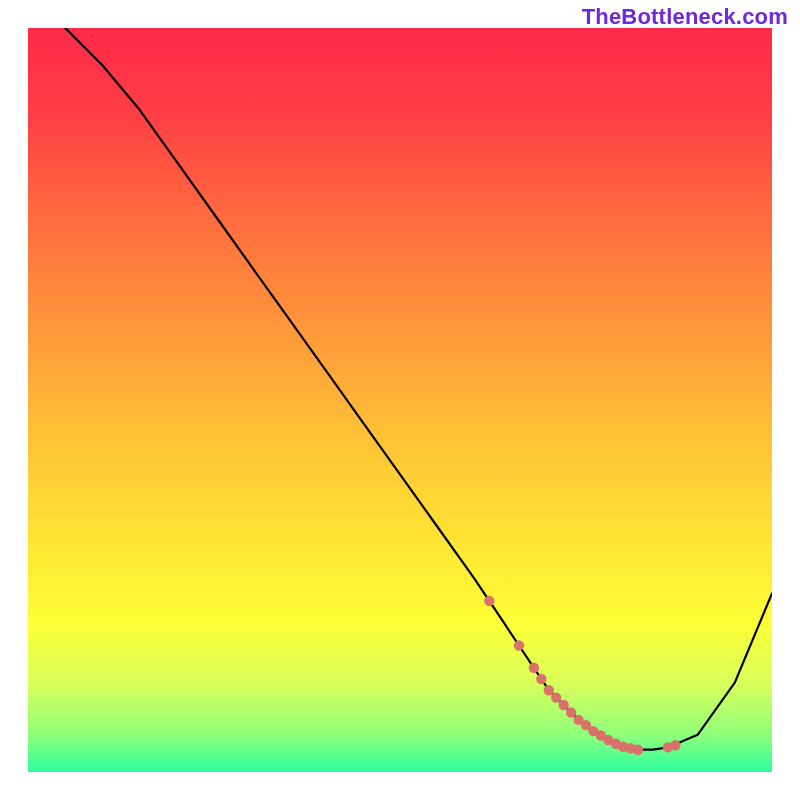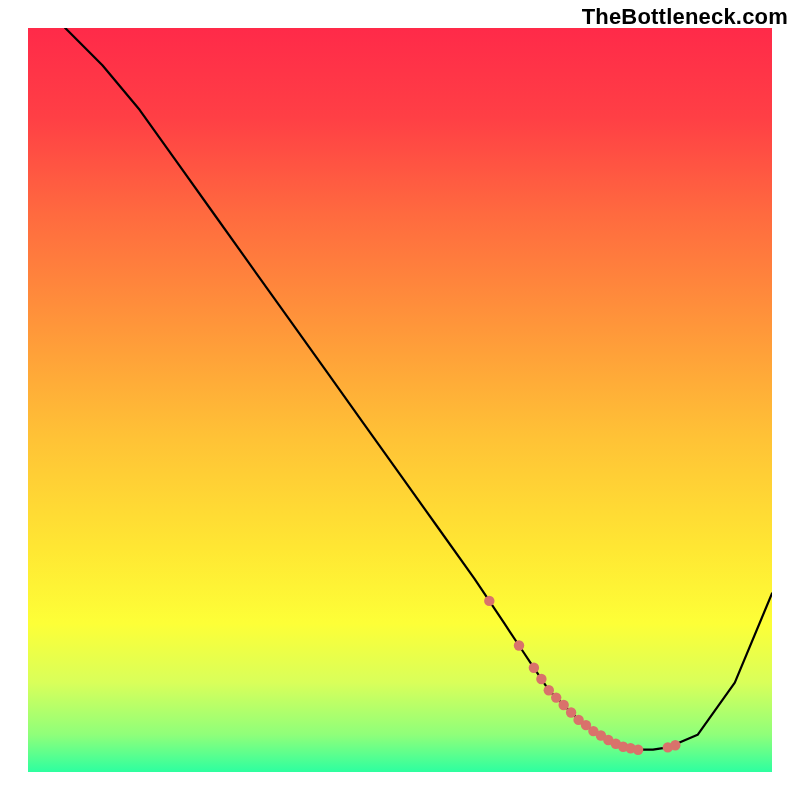--- a/index.html
+++ b/index.html
@@ -9,21 +9,21 @@
     width: 800px;
     height: 800px;
   }
   .watermark {
     position: absolute;
     top: 4px;
     right: 12px;
     font-family: Arial, Helvetica, sans-serif;
     font-size: 22px;
     font-weight: bold;
-    color: #000000;
+    color: #6d28d9;
     z-index: 10;
     letter-spacing: 0.2px;
   }
   .plot-area {
     position: absolute;
     left: 28px;
     top: 28px;
     width: 744px;
     height: 744px;
   }

